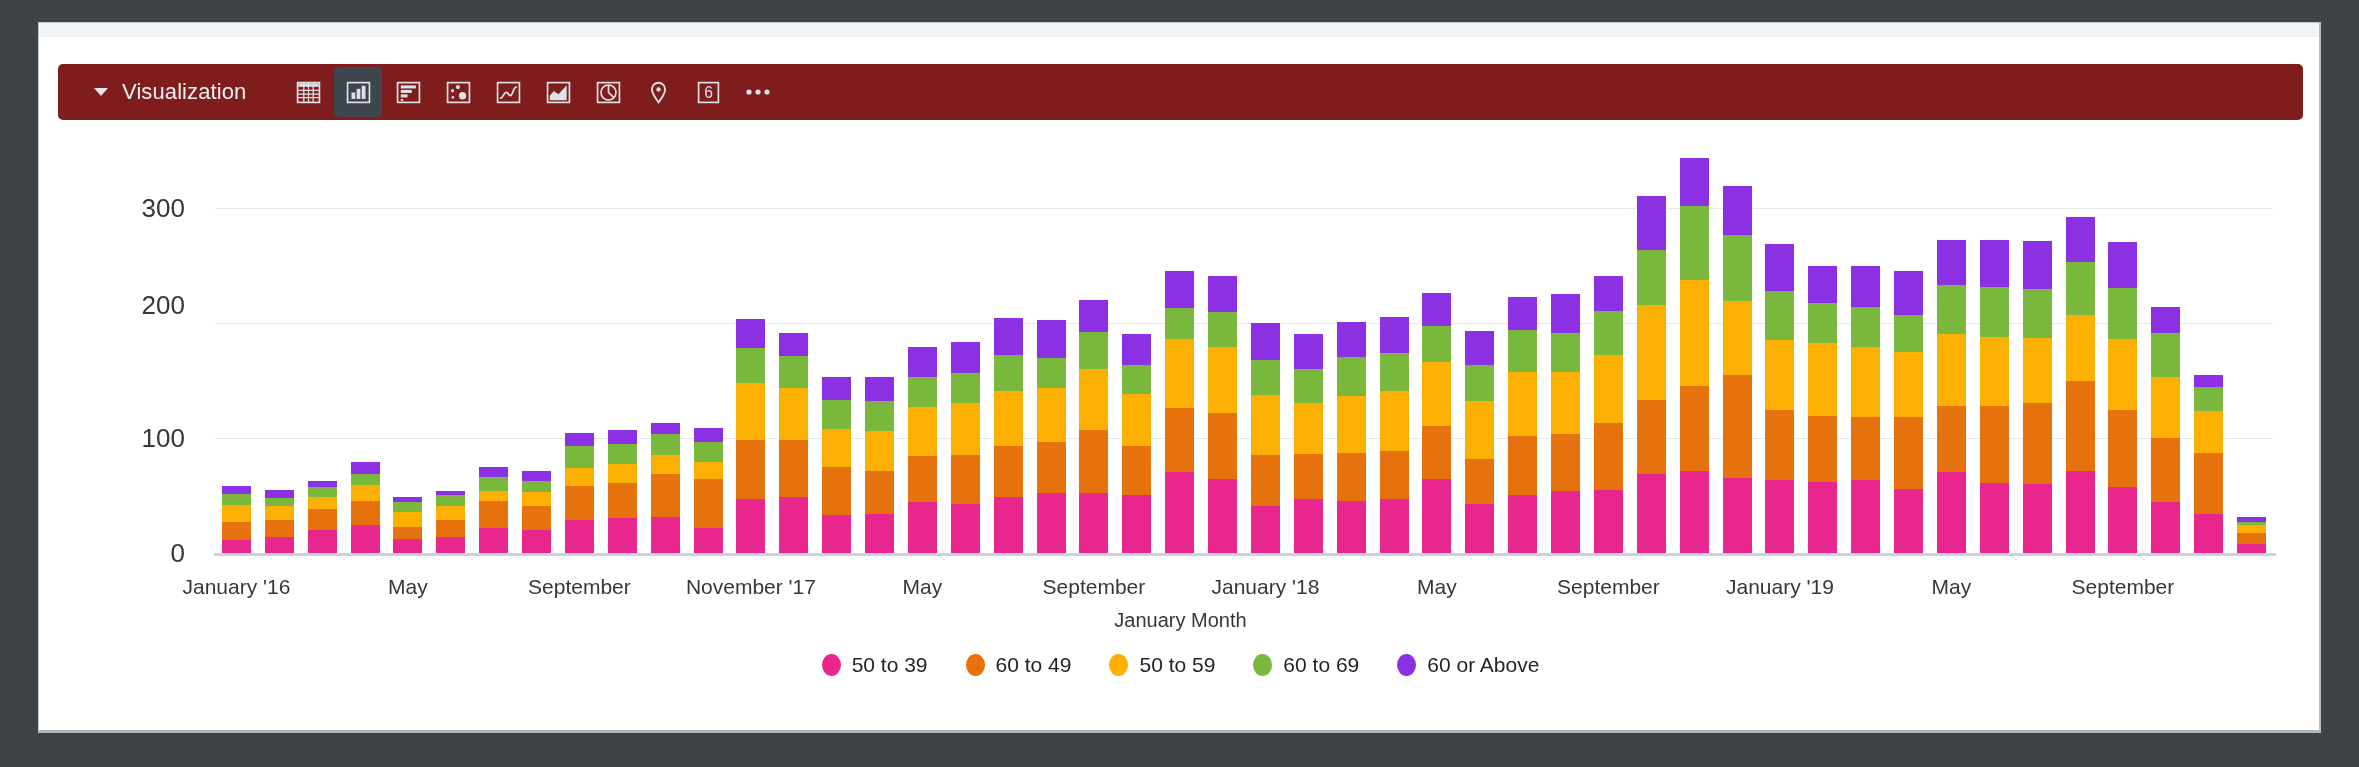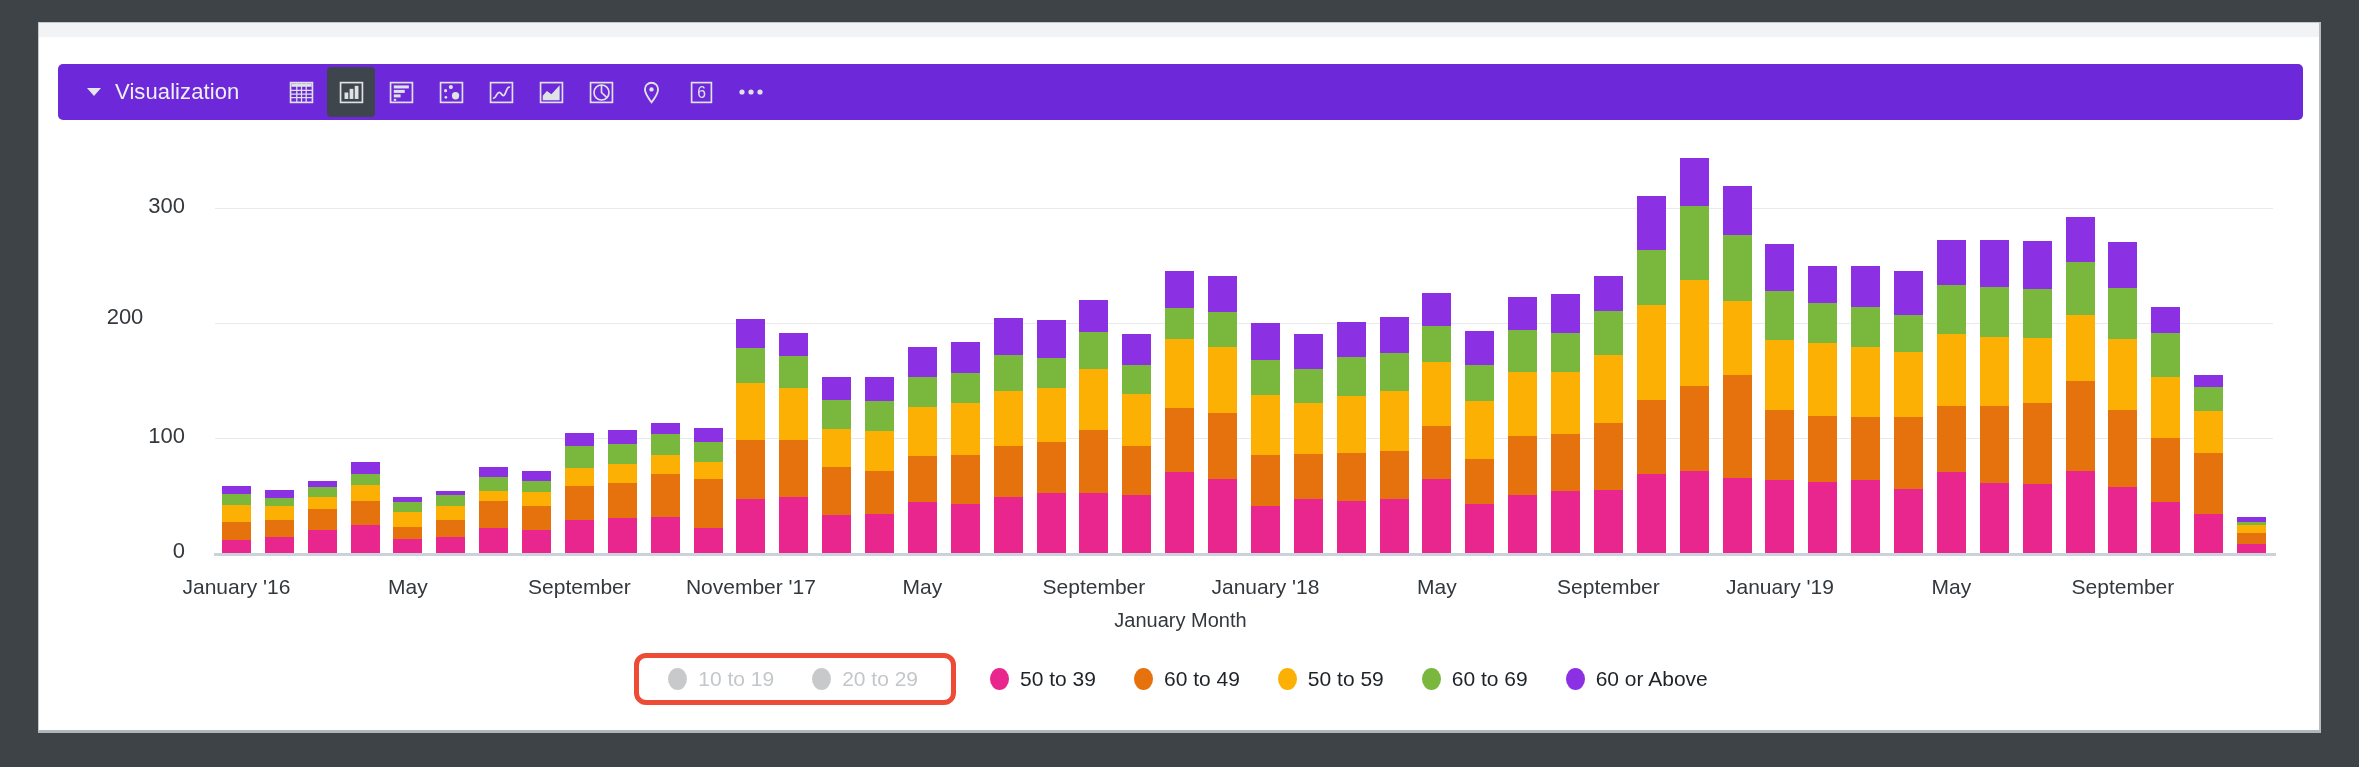--- a/index.html
+++ b/index.html
@@ -27,25 +27,26 @@
     position: absolute; left: 0; top: 0;
     width: 100%; height: 14px;
     background: #f2f3f5;
   }
 
   
   #toolbar {
     position: absolute;
     left: 19px; top: 41px;
     width: 2245px; height: 56px;
-    background: #6d28d9;
+    background: #7f1d1d;
     border-radius: 5px;
     display: flex;
     align-items: center;
     color: #e4e7ea;
+    padding-left: 7px;
   }
   .tb-left { display: flex; align-items: center; height: 100%; }
   .tb-right { display: flex; align-items: center; height: 100%; margin-left: auto; padding-right: 24px; }
 
   .caret {
     width: 0; height: 0;
     border-left: 7px solid transparent;
     border-right: 7px solid transparent;
     border-top: 8px solid #e4e7ea;
     margin-left: 29px; margin-right: 14px;
@@ -123,21 +124,21 @@
   .bar {
     width: 29px;
     display: flex;
     flex-direction: column-reverse;
   }
   .seg { width: 100%; }
 
   .ytick {
     position: absolute;
     text-align: right;
-    font-size: 22px;
+    font-size: 26px;
     color: #33383d;
     width: 120px;
   }
   #ylabel {
     position: absolute;
     left: -22px; top: 172px;
     font-size: 19px;
     color: #33383d;
     transform: rotate(-90deg);
     transform-origin: left top;
@@ -282,21 +283,21 @@
       </div>
     </div>
 
   </div>
 
   <div id="chart">
     <div id="ylabel">Users</div>
     <div id="yticks">
         <div class="ytick" style="left: 26px; top: 418px;">0</div>
         <div class="ytick" style="left: 26px; top: 302.857px;">100</div>
-        <div class="ytick" style="left: 26px; top: 184px; text-align: center;">200</div>
+        <div class="ytick" style="left: 26px; top: 170px;">200</div>
         <div class="ytick" style="left: 26px; top: 72.5714px;">300</div>
       </div>
 
     <div id="plot">
       <div id="gridlines">
           <div class="axisline" style="top: 403px;"></div>
           <div class="gridline" style="top: 287.857px;"></div>
           <div class="gridline" style="top: 172.714px;"></div>
           <div class="gridline" style="top: 57.5714px;"></div>
         </div>
@@ -746,32 +747,20 @@
         <div class="xtick" style="left: 1226.44px;">January '18</div>
         <div class="xtick" style="left: 1397.94px;">May</div>
         <div class="xtick" style="left: 1569.44px;">September</div>
         <div class="xtick" style="left: 1740.94px;">January '19</div>
         <div class="xtick" style="left: 1912.44px;">May</div>
         <div class="xtick" style="left: 2083.94px;">September</div>
       </div>
     <div id="xlabel">January Month</div>
 
     <div id="legend">
-      <div id="legend-disabled-wrap" style="border-color: rgb(238, 75, 55);">
-        <div class="legend-group" id="legend-disabled">
-            <div class="legend-item disabled">
-              <span class="legend-dot" style="background: rgb(199, 201, 203);"></span>
-              <span class="legend-text">10 to 19</span>
-            </div>
-            <div class="legend-item disabled">
-              <span class="legend-dot" style="background: rgb(199, 201, 203);"></span>
-              <span class="legend-text">20 to 29</span>
-            </div>
-          </div>
-      </div>
       <div class="legend-group" id="legend-active">
           <div class="legend-item">
             <span class="legend-dot" style="background: rgb(233, 38, 142);"></span>
             <span class="legend-text">50 to 39</span>
           </div>
           <div class="legend-item">
             <span class="legend-dot" style="background: rgb(229, 114, 12);"></span>
             <span class="legend-text">60 to 49</span>
           </div>
           <div class="legend-item">

